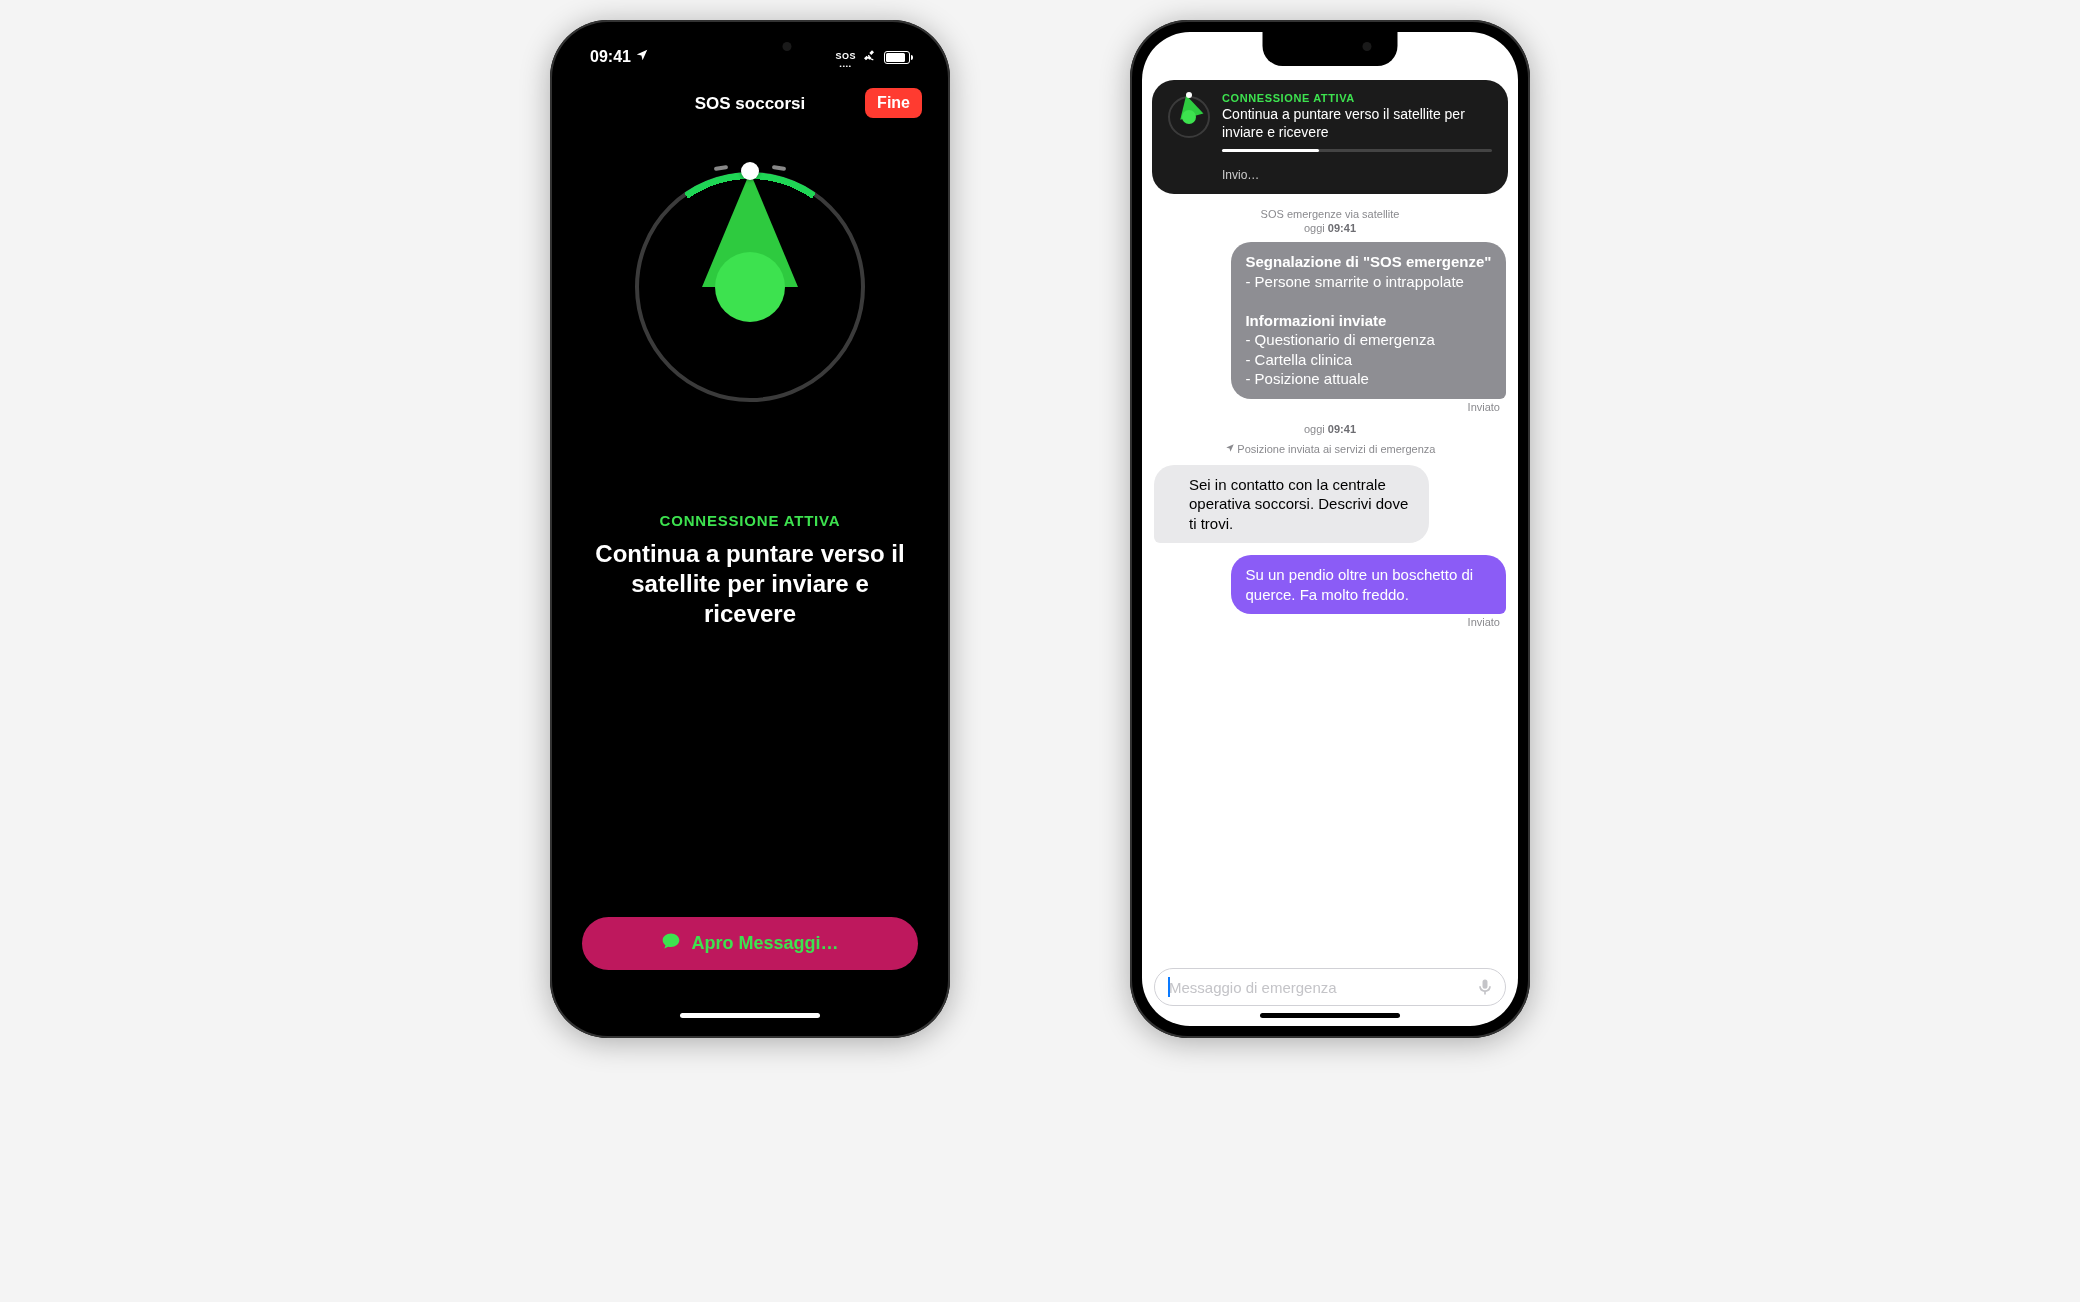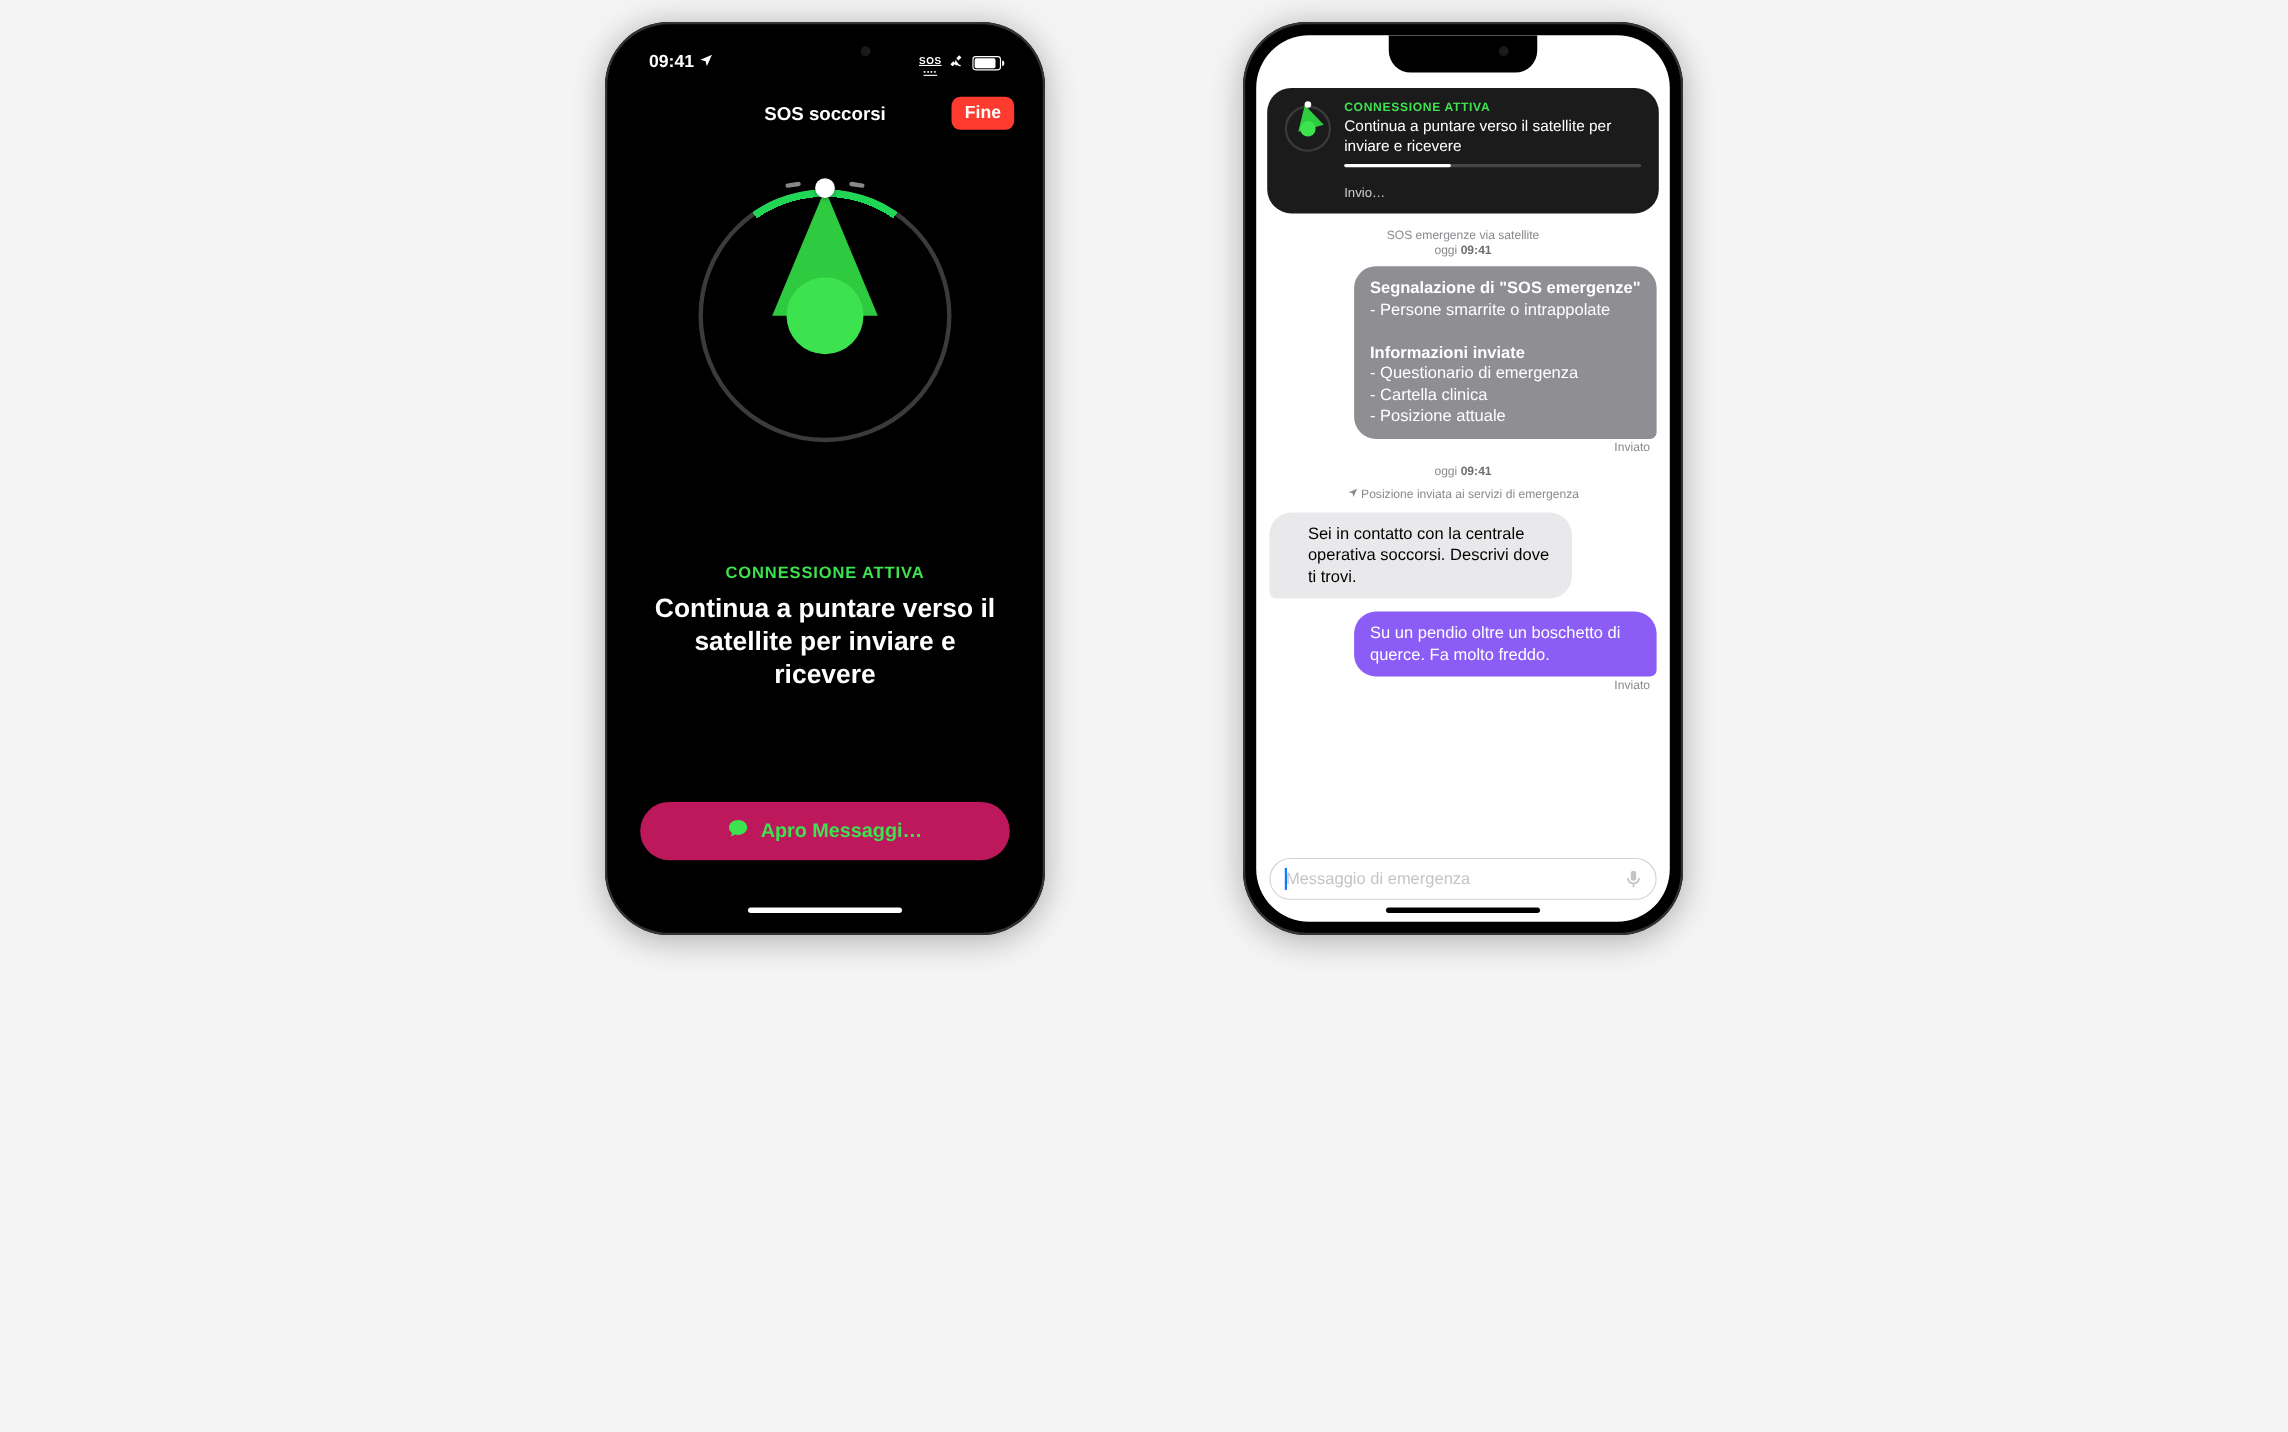--- a/index.html
+++ b/index.html
@@ -8,21 +8,21 @@
     font-family: -apple-system, BlinkMacSystemFont, "Segoe UI", Helvetica, Arial, sans-serif;
     display: flex;
     justify-content: center;
     align-items: flex-start;
     gap: 180px;
     padding: 20px;
     min-height: 100vh;
   }
   .phone {
     width: 400px;
-    height: 830px;
+    height: 1018px;
     background: #000;
     border-radius: 58px;
     padding: 12px;
     box-shadow: 0 4px 30px rgba(0,0,0,.3), inset 0 0 0 2px #333;
     position: relative;
   }
   .screen {
     width: 100%;
     height: 100%;
     border-radius: 48px;
@@ -63,21 +63,21 @@
     justify-content: space-between;
     align-items: center;
     padding: 0 28px;
     font-size: 16px;
     font-weight: 600;
     z-index: 20;
   }
   .status-bar.dark { color: #fff; }
   .status-bar.onlight { color: #000; }
   .status-left { display: flex; align-items: center; gap: 4px; }
-  .status-right { display: flex; align-items: center; gap: 6px; text-decoration: underline; }
+  .status-right { display: flex; align-items: center; gap: 6px; }
   .location-arrow { display: inline-block; }
   .sos-label { font-size: 9px; font-weight: 700; letter-spacing: .5px; line-height: 1; }
   .sos-dots { font-size: 6px; letter-spacing: 1px; line-height: 1; display:block; text-align:center;}
   .battery {
     width: 26px;
     height: 13px;
     border: 1.5px solid currentColor;
     border-radius: 3px;
     position: relative;
   }

